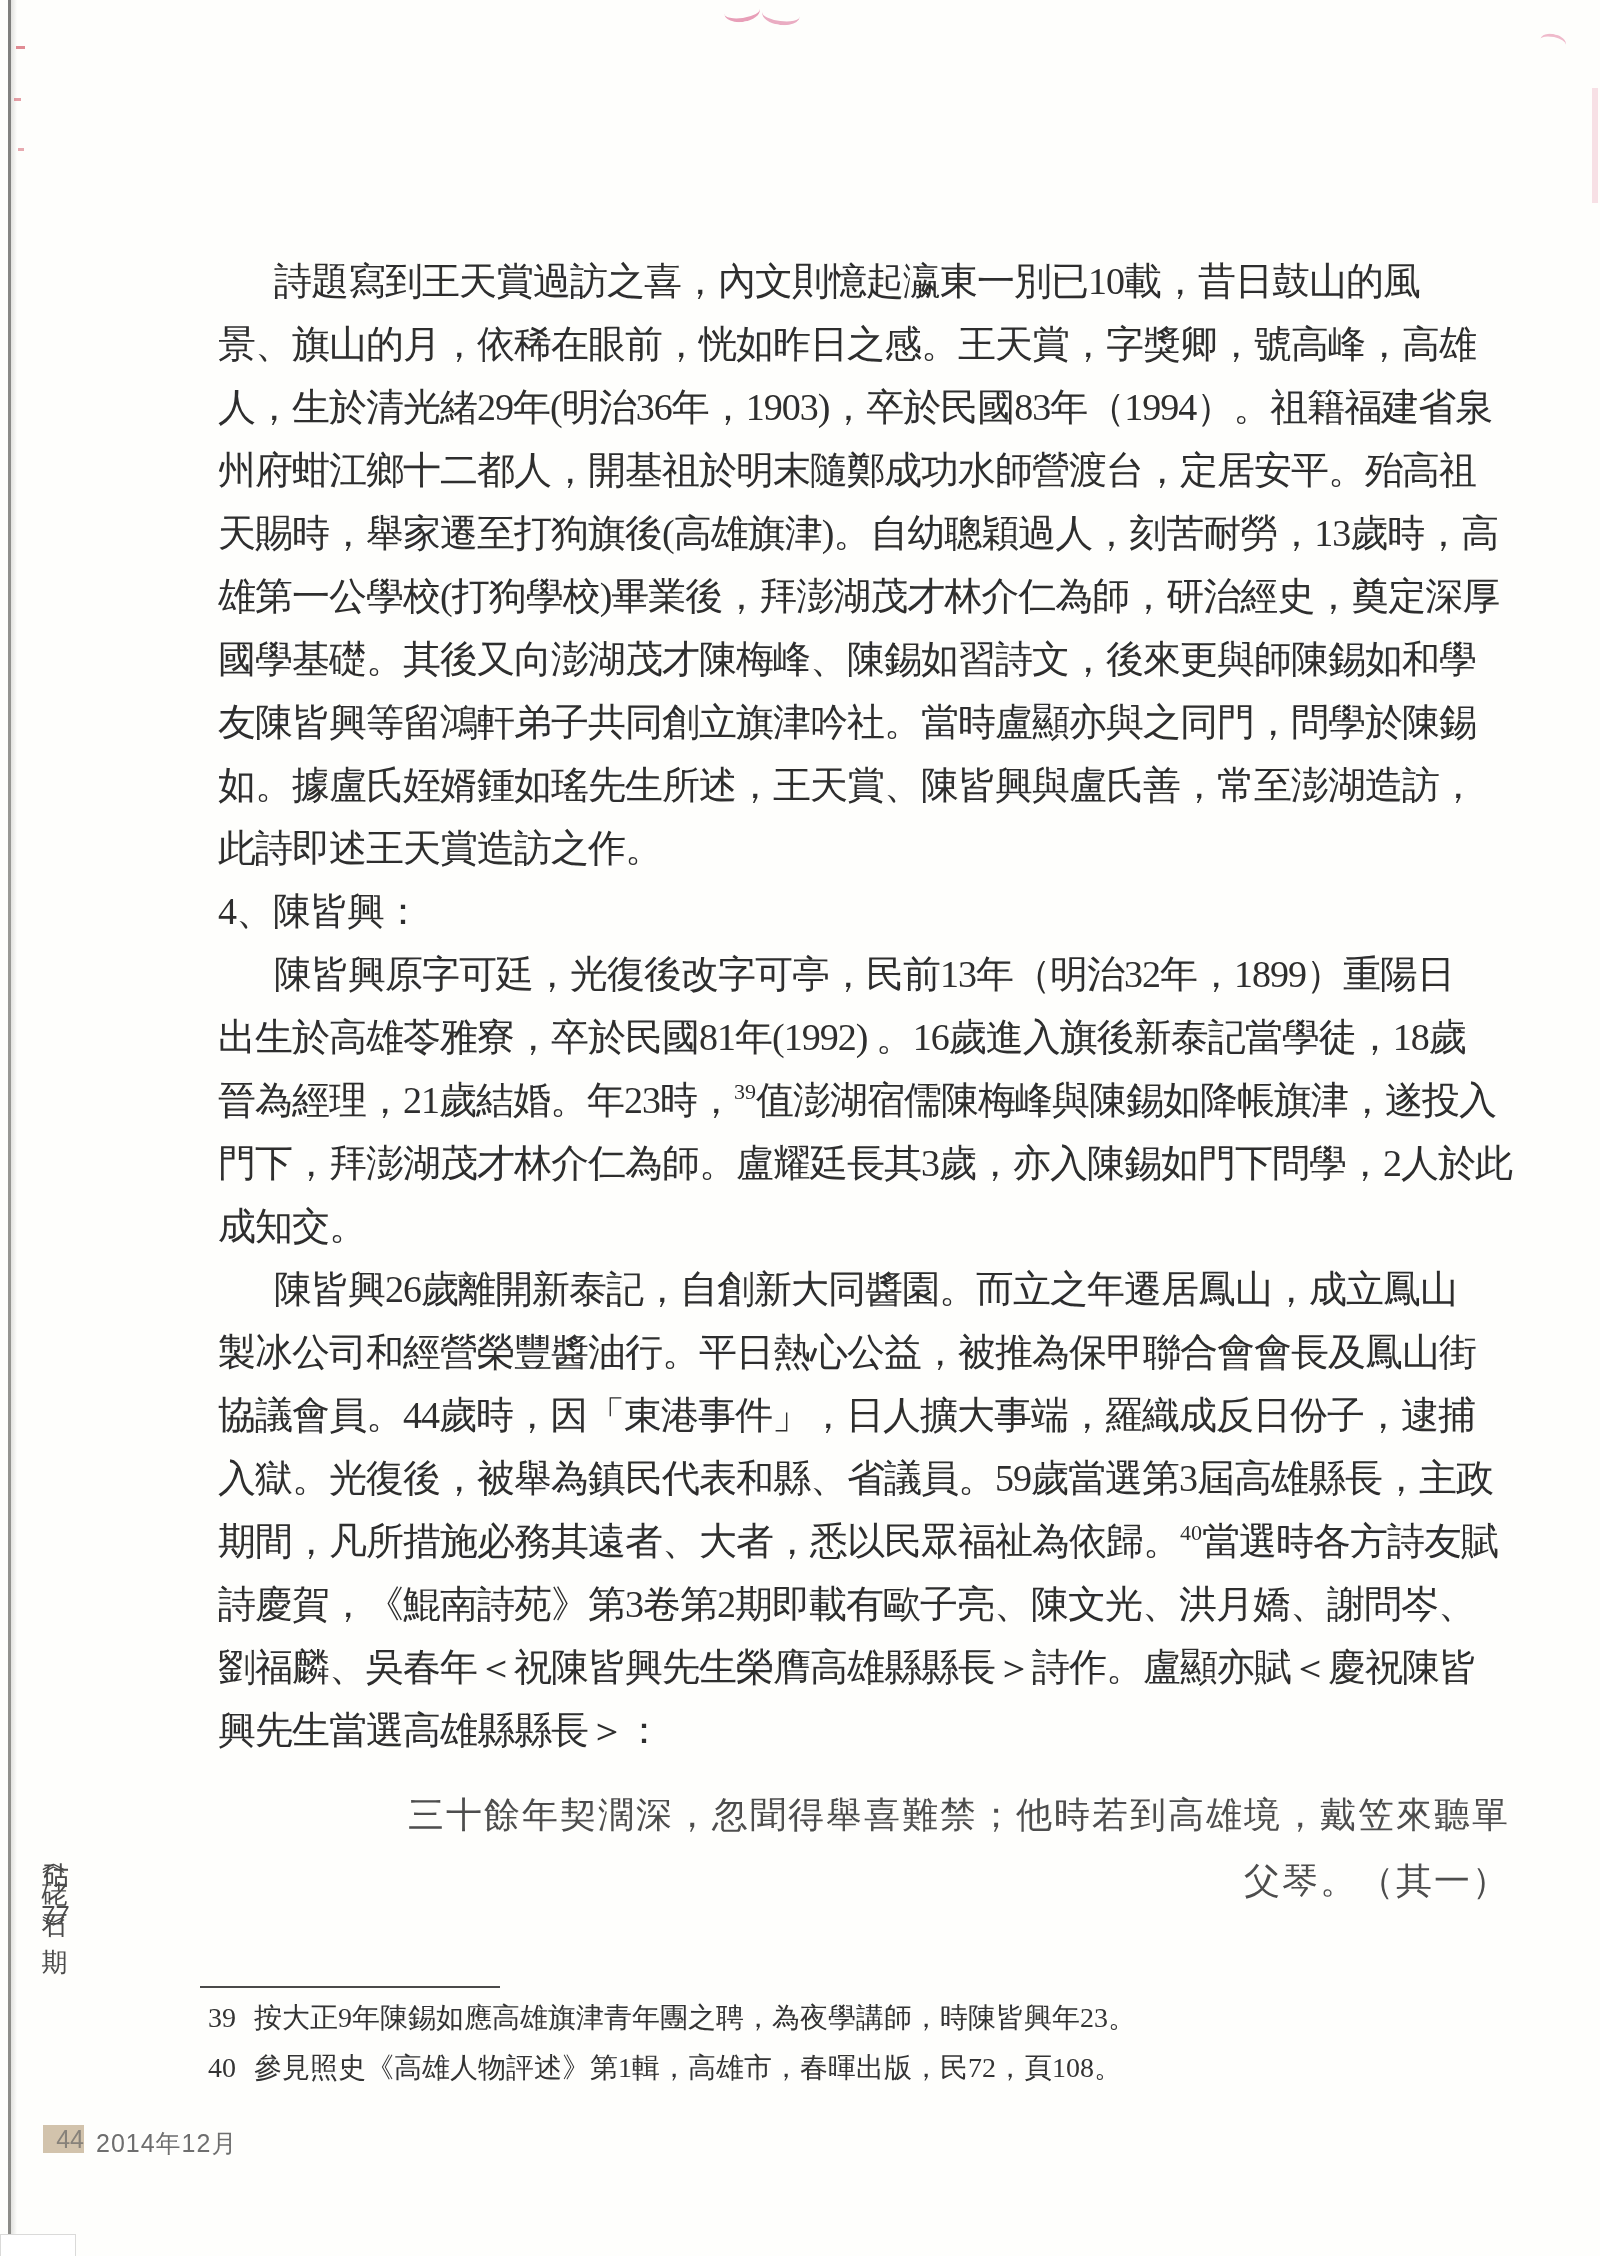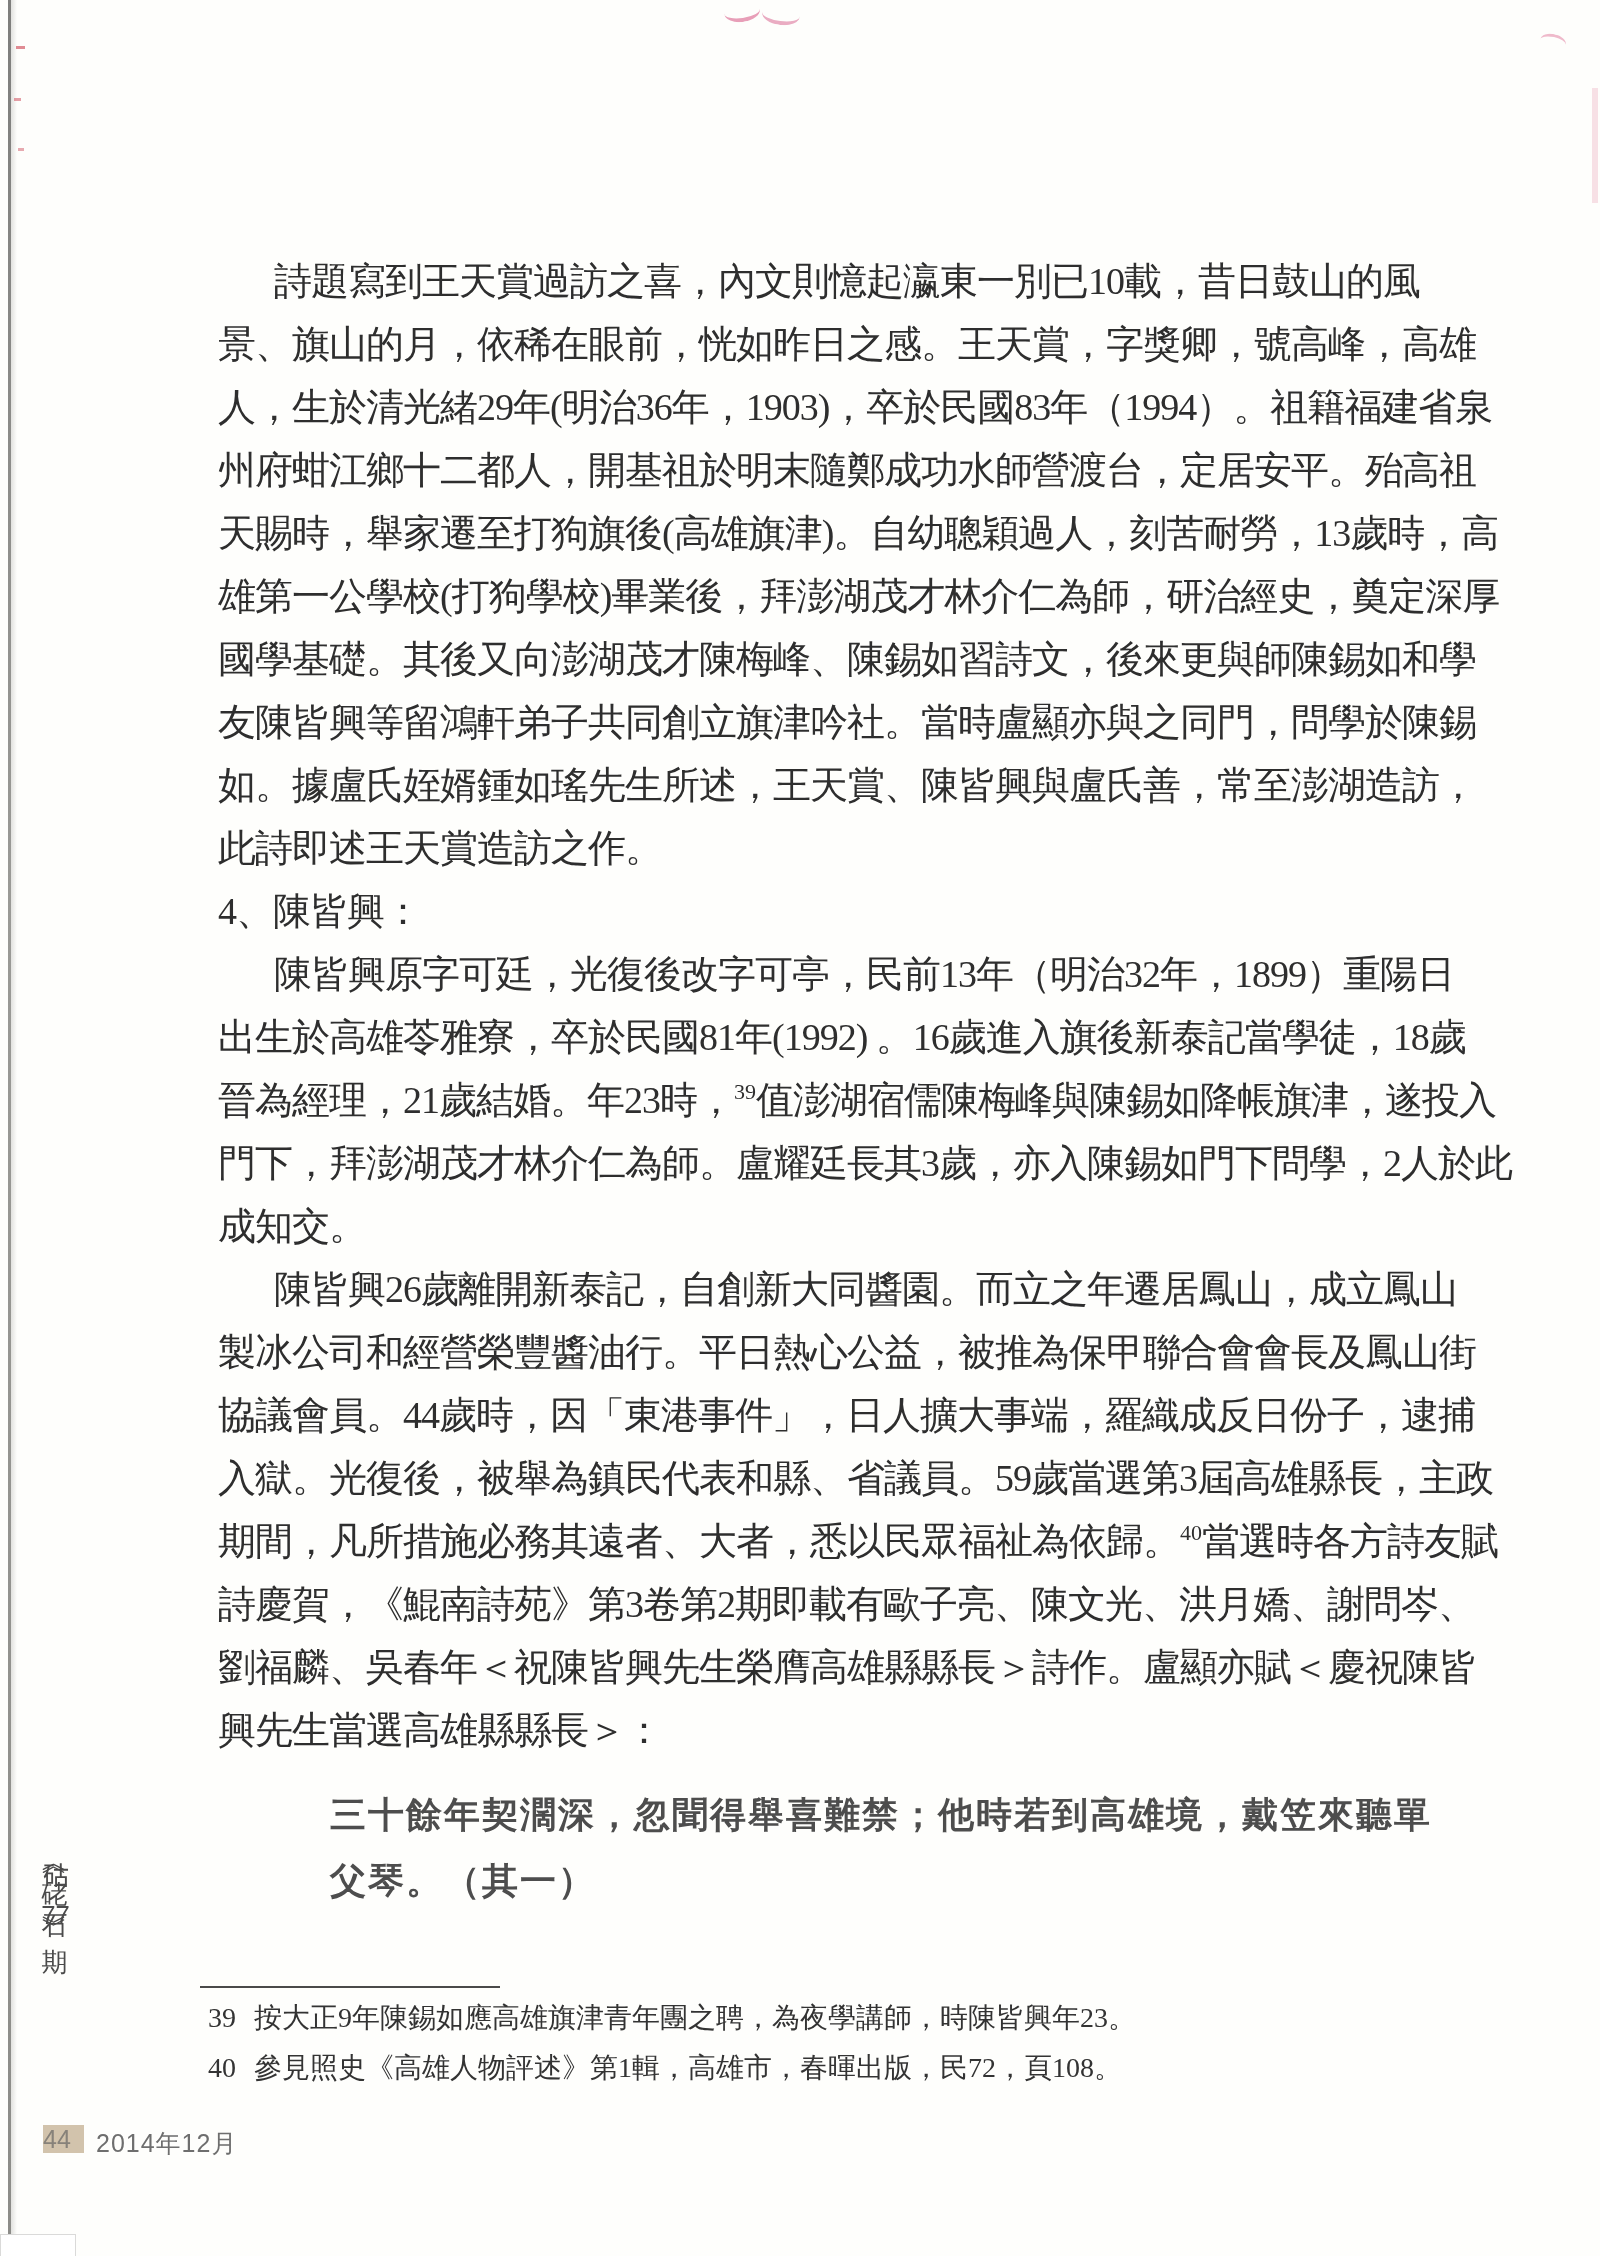--- a/index.html
+++ b/index.html
@@ -39,22 +39,22 @@
     font-size:38px;line-height:63px;color:#2e2e2e;
     letter-spacing:-1px;
   }
   .line{white-space:nowrap;height:63px;margin-left:10px;}
   .line.indent{padding-left:56px;}
   sup.fnref{font-size:22px;line-height:0;vertical-align:super;letter-spacing:0;}
 
   
   .poem{
     position:absolute;left:330px;top:1782px;width:1180px;
-    font-size:36px;line-height:66px;font-weight:bold;
-    color:#4d4d4d;letter-spacing:2px;
+    font-size:36px;line-height:66px;font-weight:normal;
+    color:#4d4d4d;letter-spacing:2px;text-align:right;
   }
   .poem-line{white-space:nowrap;height:66px;}
 
   
   .fn-rule{
     position:absolute;left:200px;top:1986px;width:300px;height:2px;
     background:#4a4a4a;
   }
   .footnotes{
     position:absolute;left:208px;top:1993px;width:1300px;
@@ -70,21 +70,21 @@
     font-size:26px;letter-spacing:4px;color:#4a4a4a;
     font-family:"Liberation Sans","DejaVu Sans",sans-serif;
   }
   .sidebar .tcu{text-combine-upright:all;letter-spacing:0;}
 
   
   .pagenum-box{
     position:absolute;left:43px;top:2125px;width:41px;height:28px;
     background:#d2c3ac;color:#87827a;
     font-family:"Liberation Sans","DejaVu Sans",sans-serif;
-    font-size:25px;line-height:28px;text-align:left;
+    font-size:25px;line-height:28px;text-align:right;
   }
   .issue-date{
     position:absolute;left:96px;top:2127px;
     font-family:"Liberation Sans","DejaVu Sans",sans-serif;
     font-size:25px;color:#6e6e6e;letter-spacing:1px;
   }
 </style>
 </head>
 <body>
 

